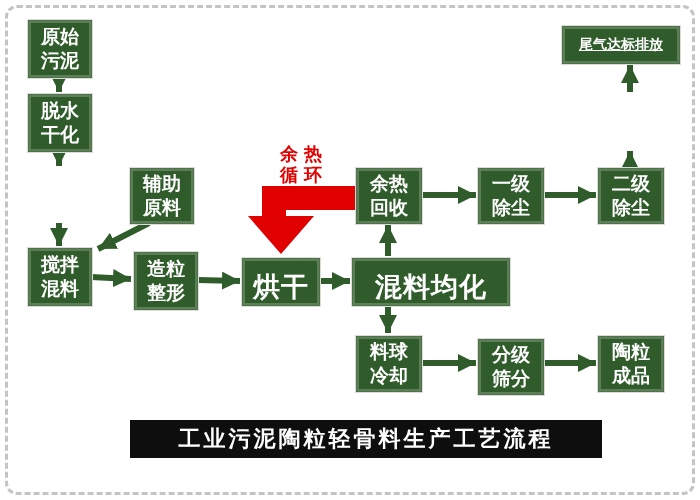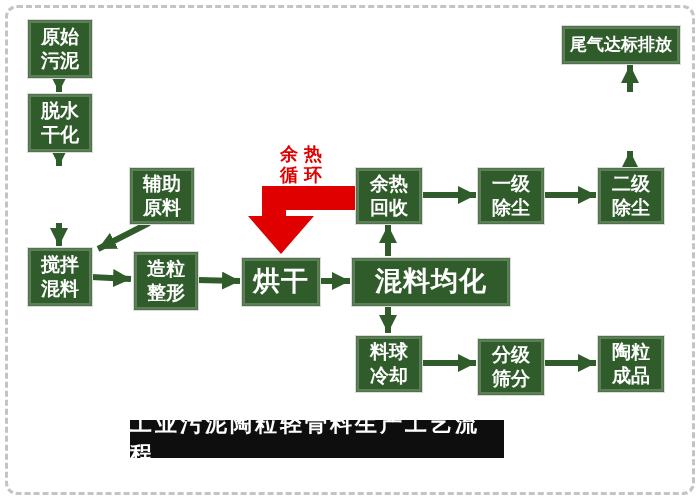--- a/index.html
+++ b/index.html
@@ -14,29 +14,29 @@
     position:absolute;inset:5px;border:3px dashed #c4c4c4;border-radius:12px;pointer-events:none;
   }
   .node{
     position:absolute;background:var(--box);color:var(--text);
     display:flex;flex-direction:column;align-items:center;justify-content:center;
     font-weight:bold;font-size:19px;line-height:1.25;text-align:center;
     border:1px solid #51704d; box-shadow:inset 0 0 0 2px rgba(255,255,255,.22), 0 0 0 1px #d8ded6;
     z-index:3;
   }
   .node span{display:block;white-space:nowrap;}
-  .node.big{font-size:27px;letter-spacing:1px;}
-  .node.mid{font-size:17px;letter-spacing:0;}
+  .node.big{font-size:27px;letter-spacing:1px;justify-content:flex-end;}
+  .node.mid{font-size:14px;letter-spacing:0;text-decoration:underline;}
   #red-label{
     position:absolute;left:266px;top:144px;width:76px;z-index:4;
     color:var(--accent_red);font-weight:bold;font-size:18px;line-height:1.15;text-align:center;
   }
   #red-label span{display:block;letter-spacing:6px;}
   #title-bar{
-    position:absolute;left:130px;top:420px;width:374px;height:38px;z-index:3;
+    position:absolute;left:130px;top:420px;width:472px;height:38px;z-index:3;
     background:var(--title_bg);color:#fff;font-weight:bold;font-size:22px;letter-spacing:3px;
     display:flex;align-items:center;justify-content:center;
   }
   svg#flow{position:absolute;left:0;top:0;z-index:2;}
   .arrow{stroke:var(--arrow);stroke-width:6;fill:none;}
   #ah path{fill:var(--arrow);}
   .red-arrow{fill:var(--accent_red);}
 </style>
 </head>
 <body>

